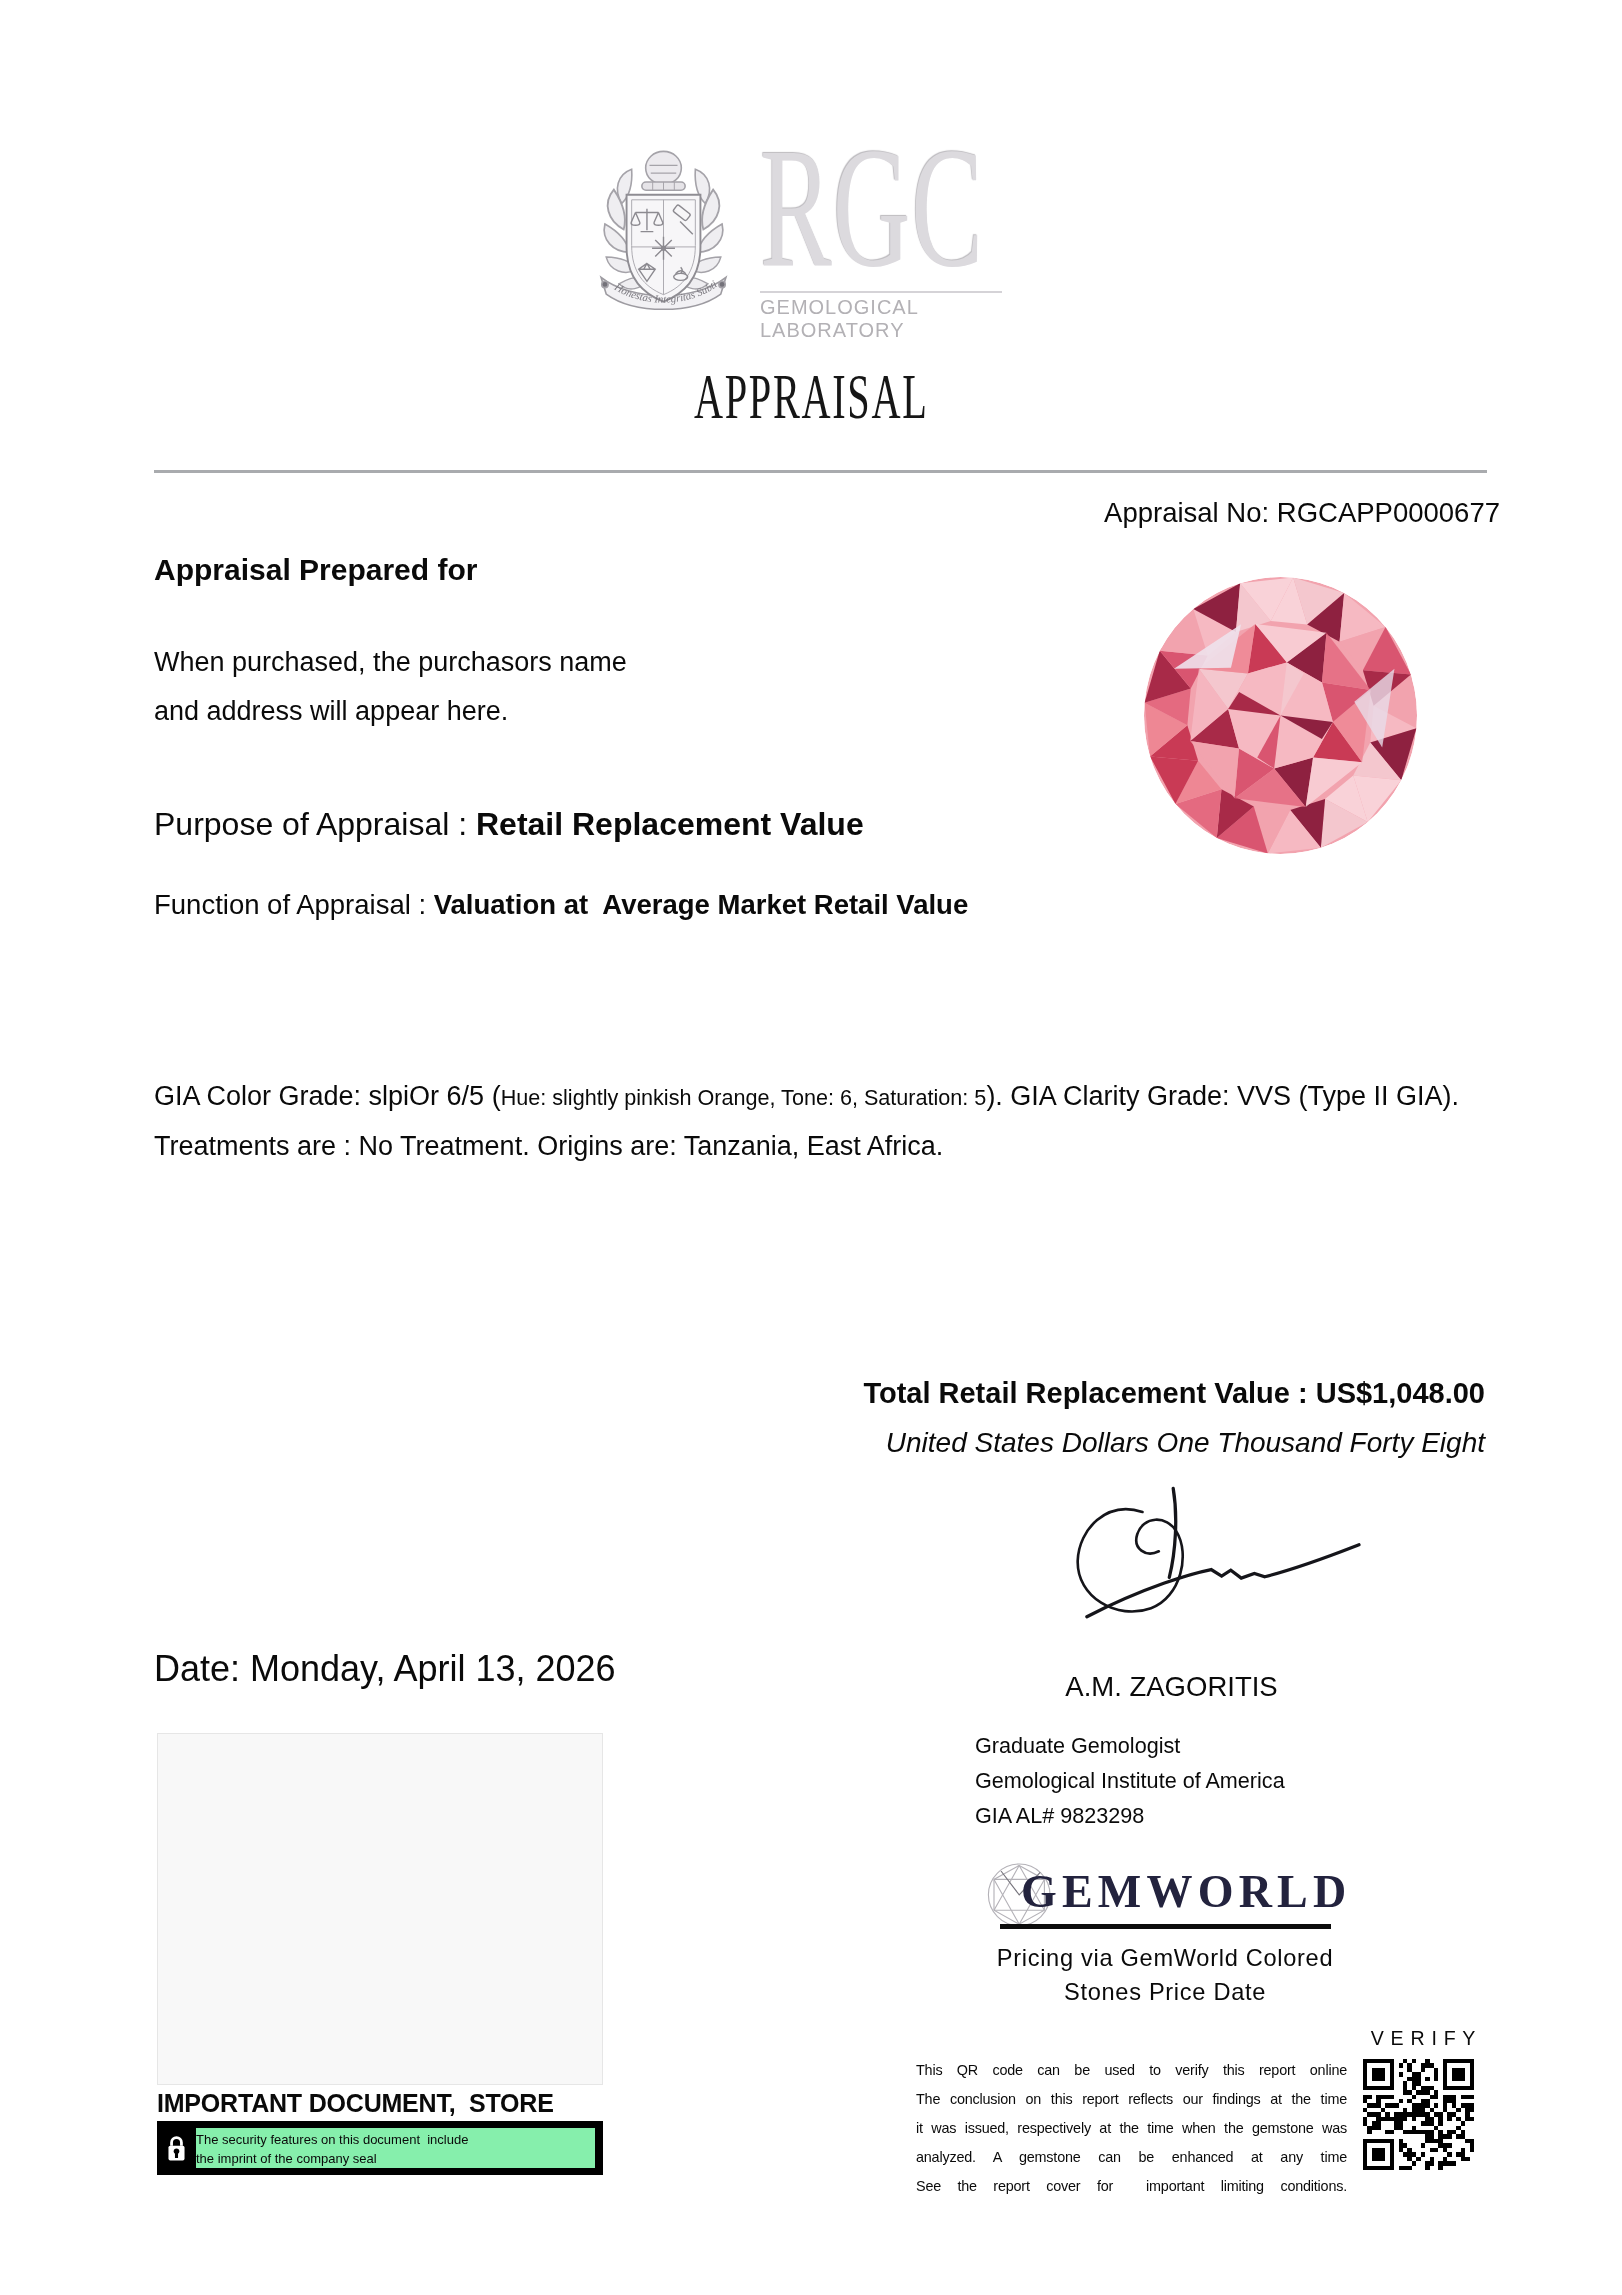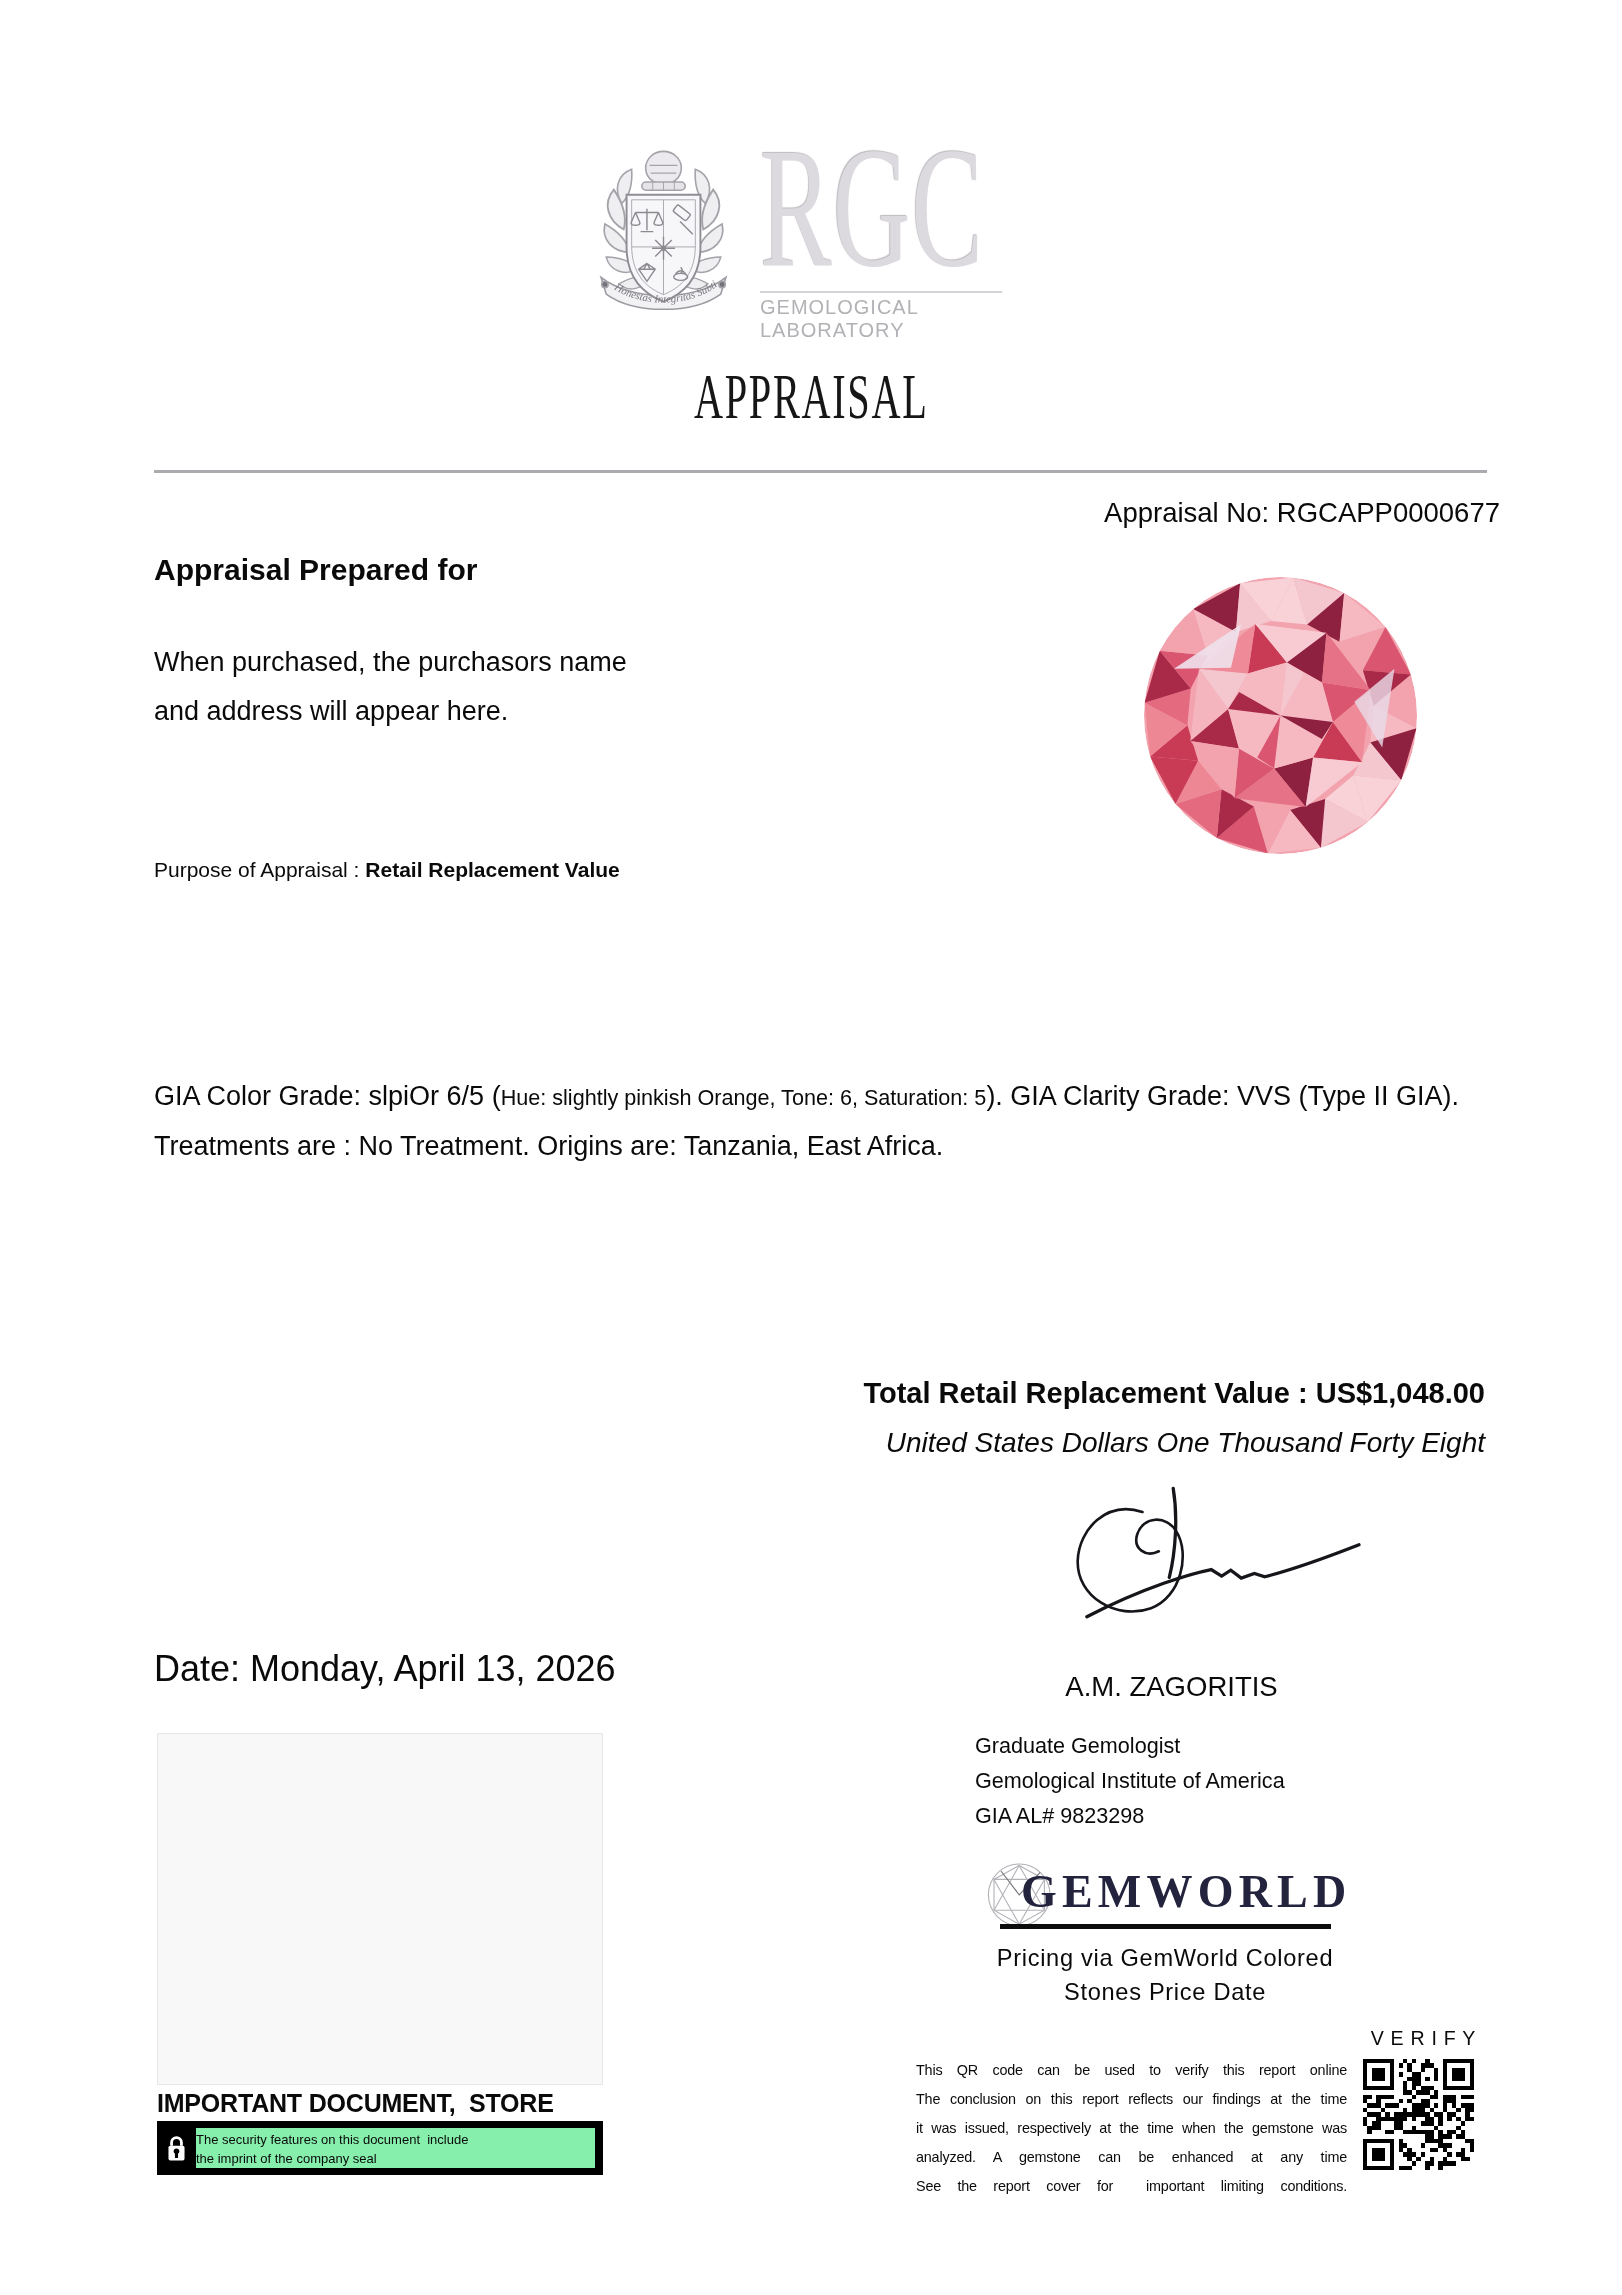--- a/index.html
+++ b/index.html
@@ -33,21 +33,21 @@
   .appraisal-no { right:122px; top:497px; font-size:27.5px; }
 
   
   .prepared-heading { left:154px; top:553px; font-size:30px; font-weight:bold; }
   .prepared-line1 { left:154px; top:647px; font-size:27px; }
   .prepared-line2 { left:154px; top:696px; font-size:27px; }
 
   .gem-photo { left:1142px; top:575px; width:277px; height:281px; }
 
   
-  .purpose-line { left:154px; top:858px; font-size:21px;text-align:right; }
+  .purpose-line { left:154px; top:806px; font-size:32px;text-align:right; }
   .function-line { left:154px; top:889px; font-size:27.5px; }
   .bold { font-weight:bold; }
 
   
   .desc-line1 { left:154px; top:1031px; font-size:27px; width:1348px; }
   .desc-line2 { left:154px; top:1081px; font-size:27px; width:1361px; }
   .desc-line3 { left:154px; top:1131px; font-size:27px; width:1348px; }
   .desc-small { font-size:21.6px; }
 
   
@@ -224,20 +224,23 @@
         <polygon points="210,210 200.4,289.4 174.7,272.7" fill="#d95570"></polygon>
         <polygon points="210,210 130.6,200.4 147.3,174.7" fill="#a82a48"></polygon>
         <polygon points="210,210 219.6,130.6 245.3,147.3" fill="#f4c7ce"></polygon>
         <polygon points="48.5,140.1 134.9,138.8 150.3,73.5" fill="#eee2ec" fill-opacity="0.9"></polygon>
         <polygon points="382.8,140.3 321.9,189.3 364.2,257.7" fill="#e9dce8" fill-opacity="0.8"></polygon>
       </g>
     </svg>
 
   <div class="abs purpose-line">
     <span class="pre">Purpose of Appraisal : </span><span class="bold">Retail Replacement Value</span>
+  </div>
+  <div class="abs function-line">
+    <span class="pre">Function of Appraisal : </span><span class="bold pre">Valuation at  Average Market Retail Value</span>
   </div>
 
   <div class="abs desc-line2">
     <span>GIA Color Grade: slpiOr 6/5 (</span><span class="desc-small">Hue: slightly pinkish Orange, Tone: 6, Saturation: 5</span><span>). GIA Clarity Grade: VVS (Type II GIA).</span>
   </div>
   <div class="abs desc-line3">Treatments are : No Treatment. Origins are: Tanzania, East Africa.</div>
 
   <div class="abs total-value">Total Retail Replacement Value : US$1,048.00</div>
   <div class="abs value-words">United States Dollars One Thousand Forty Eight</div>
 

